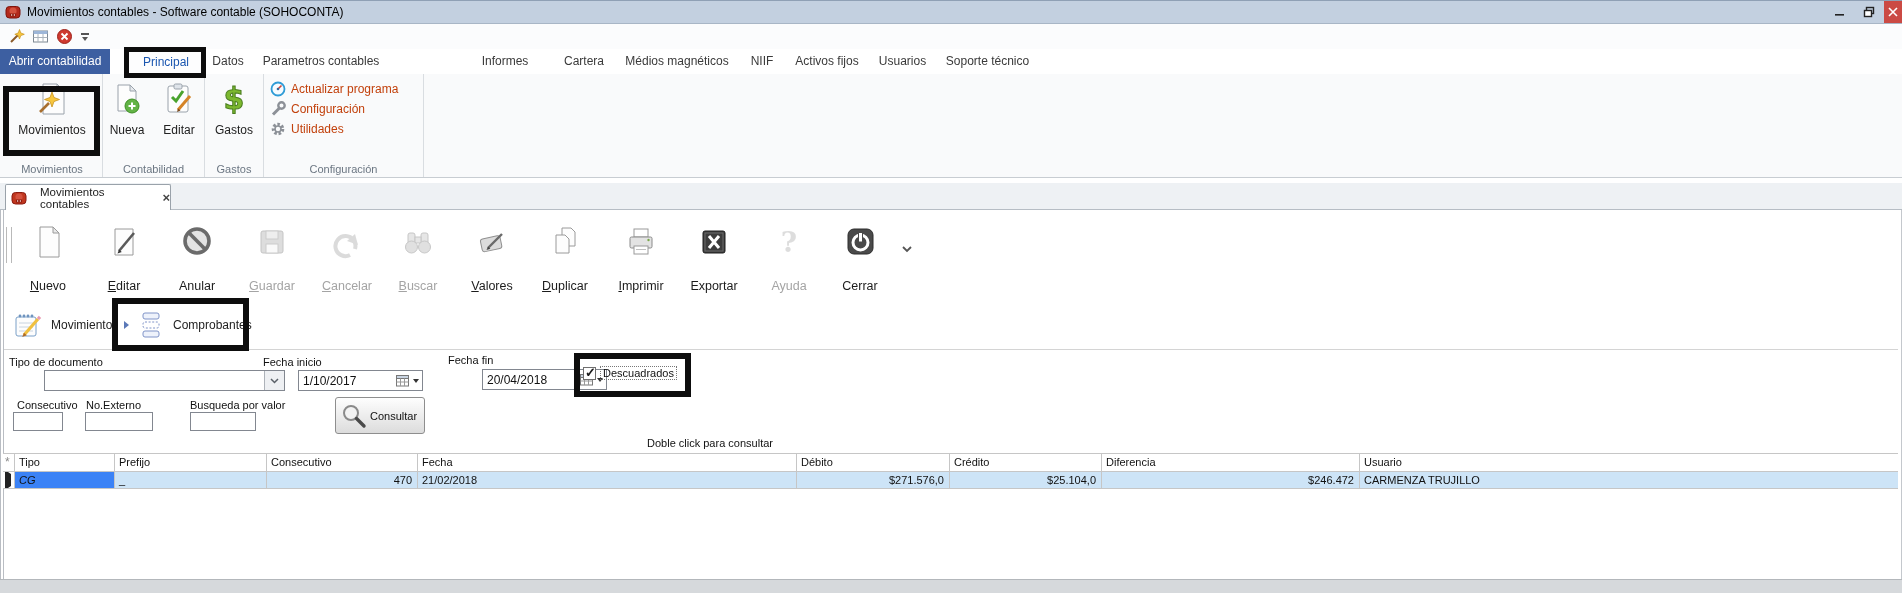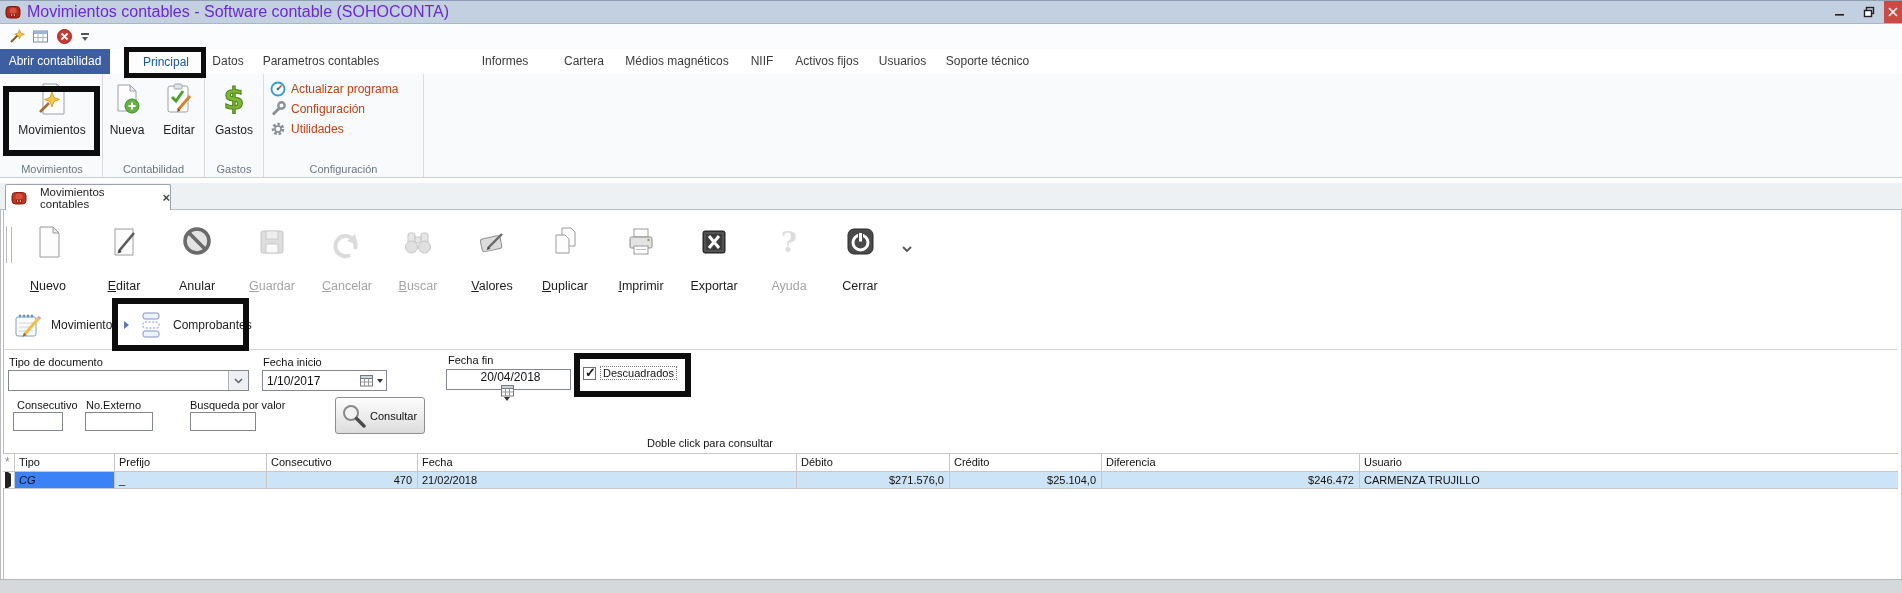--- a/index.html
+++ b/index.html
@@ -1,21 +1,21 @@
 <!DOCTYPE html>
 <html><head>
 <meta charset="utf-8">
 <style>
   html,body{margin:0;padding:0;background:#fff;}
   body{font-family:"Liberation Sans", sans-serif; -webkit-font-smoothing:antialiased;}
   #app{position:relative;width:1902px;height:593px;overflow:hidden;background:#fff;border-top:1px solid #8fa0b5;}
   
   .titlebar{position:absolute;left:0;top:0;width:1902px;height:22px;background:#c3d0e0;border-bottom:1px solid #a8b6c6;display:flex;align-items:center;}
   .app-ico{width:16px;height:16px;margin:0 6px 0 5px;display:inline-block;}
-  .title{font-size:16px;color:#6d28d9;}
+  .title{font-size:12px;color:#000000;}
   .winbtns{position:absolute;right:0;top:0;height:22px;display:flex;align-items:stretch;}
   .wbtn{width:30px;display:flex;align-items:center;justify-content:center;color:#222;}
   .wbtn.close{width:18px;background:#cb4a44;color:#fff;}
   
   .qat{position:absolute;left:0;top:23px;width:1902px;height:25px;background:#fbfcfd;display:flex;align-items:center;gap:6px;padding-left:7px;box-sizing:border-box;}
   .qbtn{width:18px;height:18px;display:flex;align-items:center;justify-content:center;}
   .qat-overflow{width:12px;height:14px;display:flex;flex-direction:column;align-items:center;justify-content:center;gap:2px;}
   .qat-overflow .bar{width:8px;height:2px;background:#555;}
   .tri-dn{width:0;height:0;border-left:3.5px solid transparent;border-right:3.5px solid transparent;border-top:4px solid #555;}
   
@@ -48,21 +48,21 @@
   .tbitem.disabled .tb-label{color:#a4a4a4;}
   .tbitem.disabled .tb-ic{opacity:.5;}
   .tb-chevron{position:absolute;left:901px;top:244px;}
   
   .subtabs{position:absolute;left:4px;top:300px;width:1894px;height:49px;background:#fff;border-bottom:1px solid #d4d4d4;box-sizing:border-box;}
   .stab{position:absolute;top:4px;height:40px;display:flex;align-items:center;gap:7px;}
   .stab .slbl{font-size:12px;color:#222;}
   .tri-rt{width:0;height:0;border-top:4px solid transparent;border-bottom:4px solid transparent;border-left:5px solid #5b79b8;}
   
   .flabel{position:absolute;font-size:11px;color:#111;white-space:nowrap;}
-  .tbox{position:absolute;background:#fff;border:1px solid #828790;box-sizing:border-box;font-size:11px;color:#111;}
+  .tbox{position:absolute;background:#fff;border:1px solid #828790;box-sizing:border-box;font-size:11px;color:#111;margin-left:36px;}
   .combo{display:flex;align-items:stretch;}
   .combo .cval{flex:1;padding:3px 4px;}
   .combo .cbtn{width:19px;background:#eef0f3;border-left:1px solid #adb2b9;display:flex;align-items:center;justify-content:center;}
   .datefield{display:flex;align-items:center;}
   .datefield .dval{flex:1;padding-left:4px;font-size:12px;}
   .datefield .calbtn{width:17px;height:15px;margin-right:2px;display:flex;align-items:center;justify-content:center;}
   .datefield .tri-dn{border-top-color:#333;margin-right:3px;}
   input.tin{position:absolute;background:#fff;border:1px solid #828790;box-sizing:border-box;font-size:11px;padding:1px 3px;font-family:"Liberation Sans",sans-serif;}
   .cbwrap{position:absolute;left:583px;top:365px;display:flex;align-items:center;gap:4px;}
   input.cb{appearance:none;-webkit-appearance:none;width:13px;height:13px;border:1px solid #6f6f6f;background:#fff;margin:0;position:relative;}
@@ -458,21 +458,21 @@
           <rect x=".5" y="1.5" width="12" height="3" fill="#c9d4e2" stroke="#777"></rect>
           <line x1="4.5" y1="4.5" x2="4.5" y2="12" stroke="#999"></line>
           <line x1="8.5" y1="4.5" x2="8.5" y2="12" stroke="#999"></line>
           <line x1=".5" y1="8" x2="12.5" y2="8" stroke="#999"></line>
         </svg>
       </span>
     <span class="tri-dn"></span>
   </div>
 
   <div class="flabel" style="left:448px;top:353px;">Fecha fin</div>
-  <div class="tbox datefield" style="left:446px;top:368px;width:125px;height:21px;flex-direction:column;">
+  <div class="tbox datefield" style="left:446px;top:368px;width:125px;height:21px;">
     <span class="dval">20/04/2018</span>
     <span class="calbtn">
         <svg width="13" height="13" viewBox="0 0 13 13">
           <rect x=".5" y="1.5" width="12" height="10.5" fill="#fff" stroke="#777"></rect>
           <rect x=".5" y="1.5" width="12" height="3" fill="#c9d4e2" stroke="#777"></rect>
           <line x1="4.5" y1="4.5" x2="4.5" y2="12" stroke="#999"></line>
           <line x1="8.5" y1="4.5" x2="8.5" y2="12" stroke="#999"></line>
           <line x1=".5" y1="8" x2="12.5" y2="8" stroke="#999"></line>
         </svg>
       </span>

